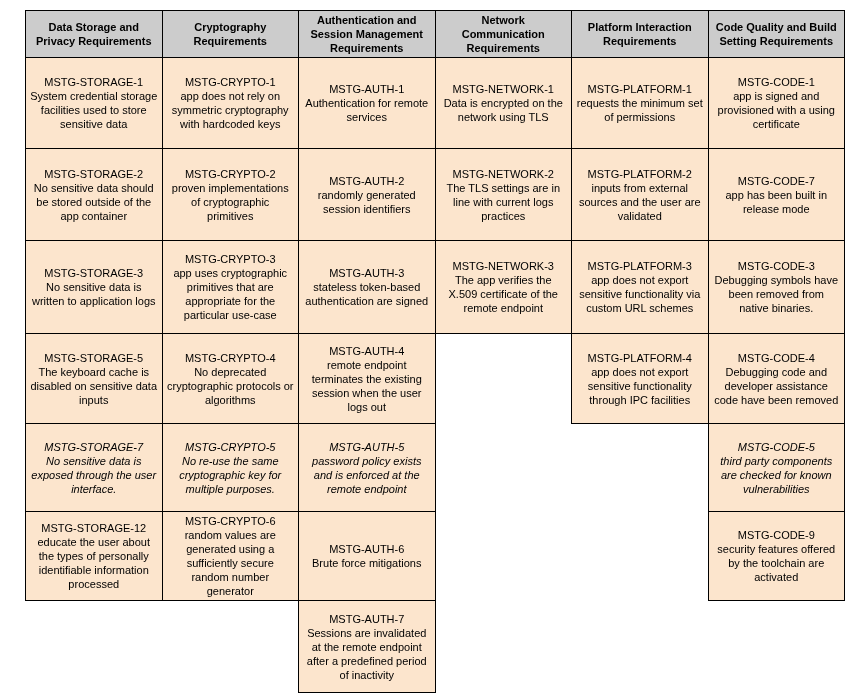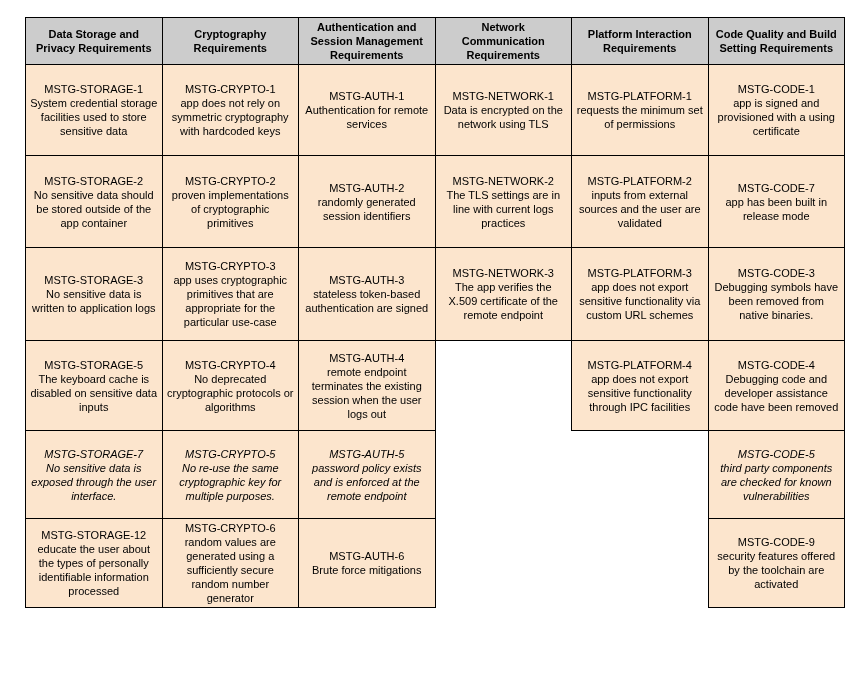--- a/index.html
+++ b/index.html
@@ -6,21 +6,21 @@
     margin: 0;
     padding: 0;
     width: 861px;
     height: 695px;
     background: #ffffff;
     font-family: "Liberation Sans", sans-serif;
   }
   .wrap {
     position: absolute;
     left: 25px;
-    top: 17px;
+    top: 10px;
   }
   table.mstg {
     border-collapse: collapse;
     table-layout: fixed;
     width: 820px;
   }
   table.mstg col { width: 136px; }
   th.head {
     background: var(--header-bg, #cccccc);
     border: 1px solid var(--border-color, #000000);
@@ -219,16 +219,27 @@
         <div class="ctx">Brute force mitigations</div>
       </td>
       <td class="blank"></td>
       <td class="blank"></td>
       <td class="cell">
         <div class="cid">MSTG-CODE-9</div>
         <div class="ctx">security features offered by the toolchain are activated</div>
       </td>
     </tr>
 
+    <tr class="r7">
+      <td class="blank"></td>
+      <td class="blank"></td>
+      <td class="cell">
+        <div class="cid">MSTG-AUTH-7</div>
+        <div class="ctx">Sessions are invalidated at the remote endpoint after a predefined period of inactivity</div>
+      </td>
+      <td class="blank"></td>
+      <td class="blank"></td>
+      <td class="blank"></td>
+    </tr>
 
   </tbody>
     </table>
 </div>
 
 </body></html>

